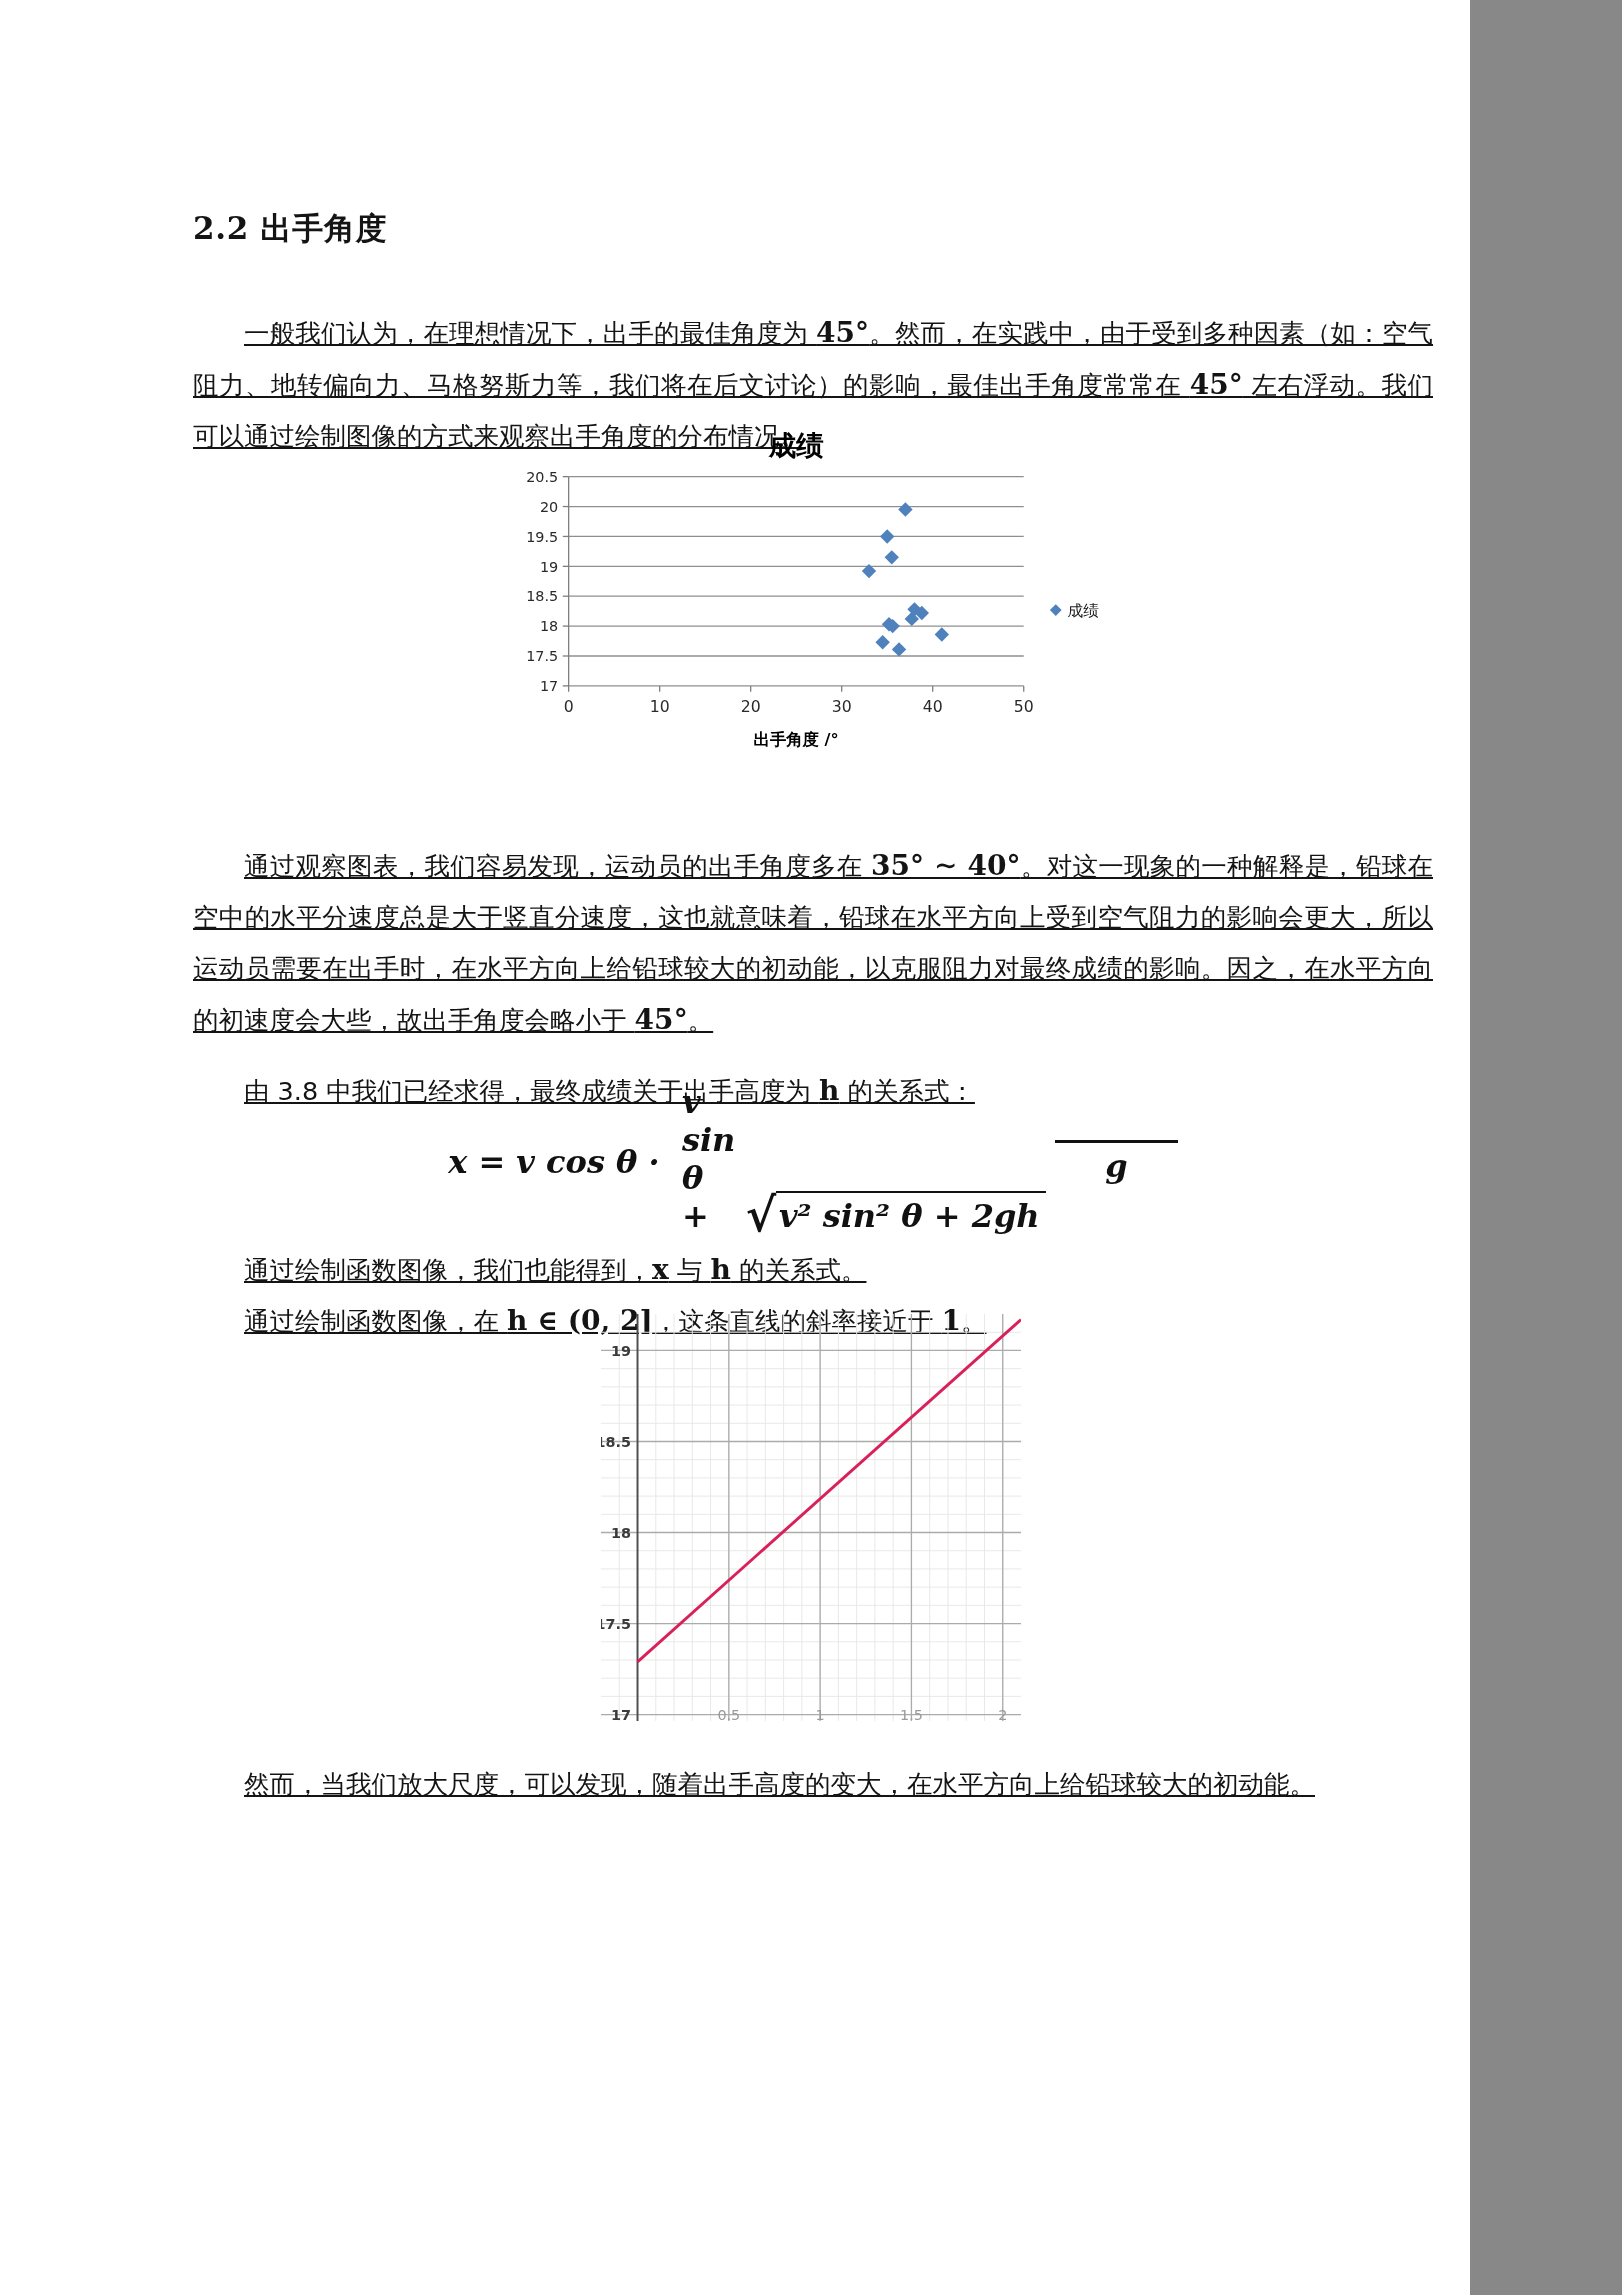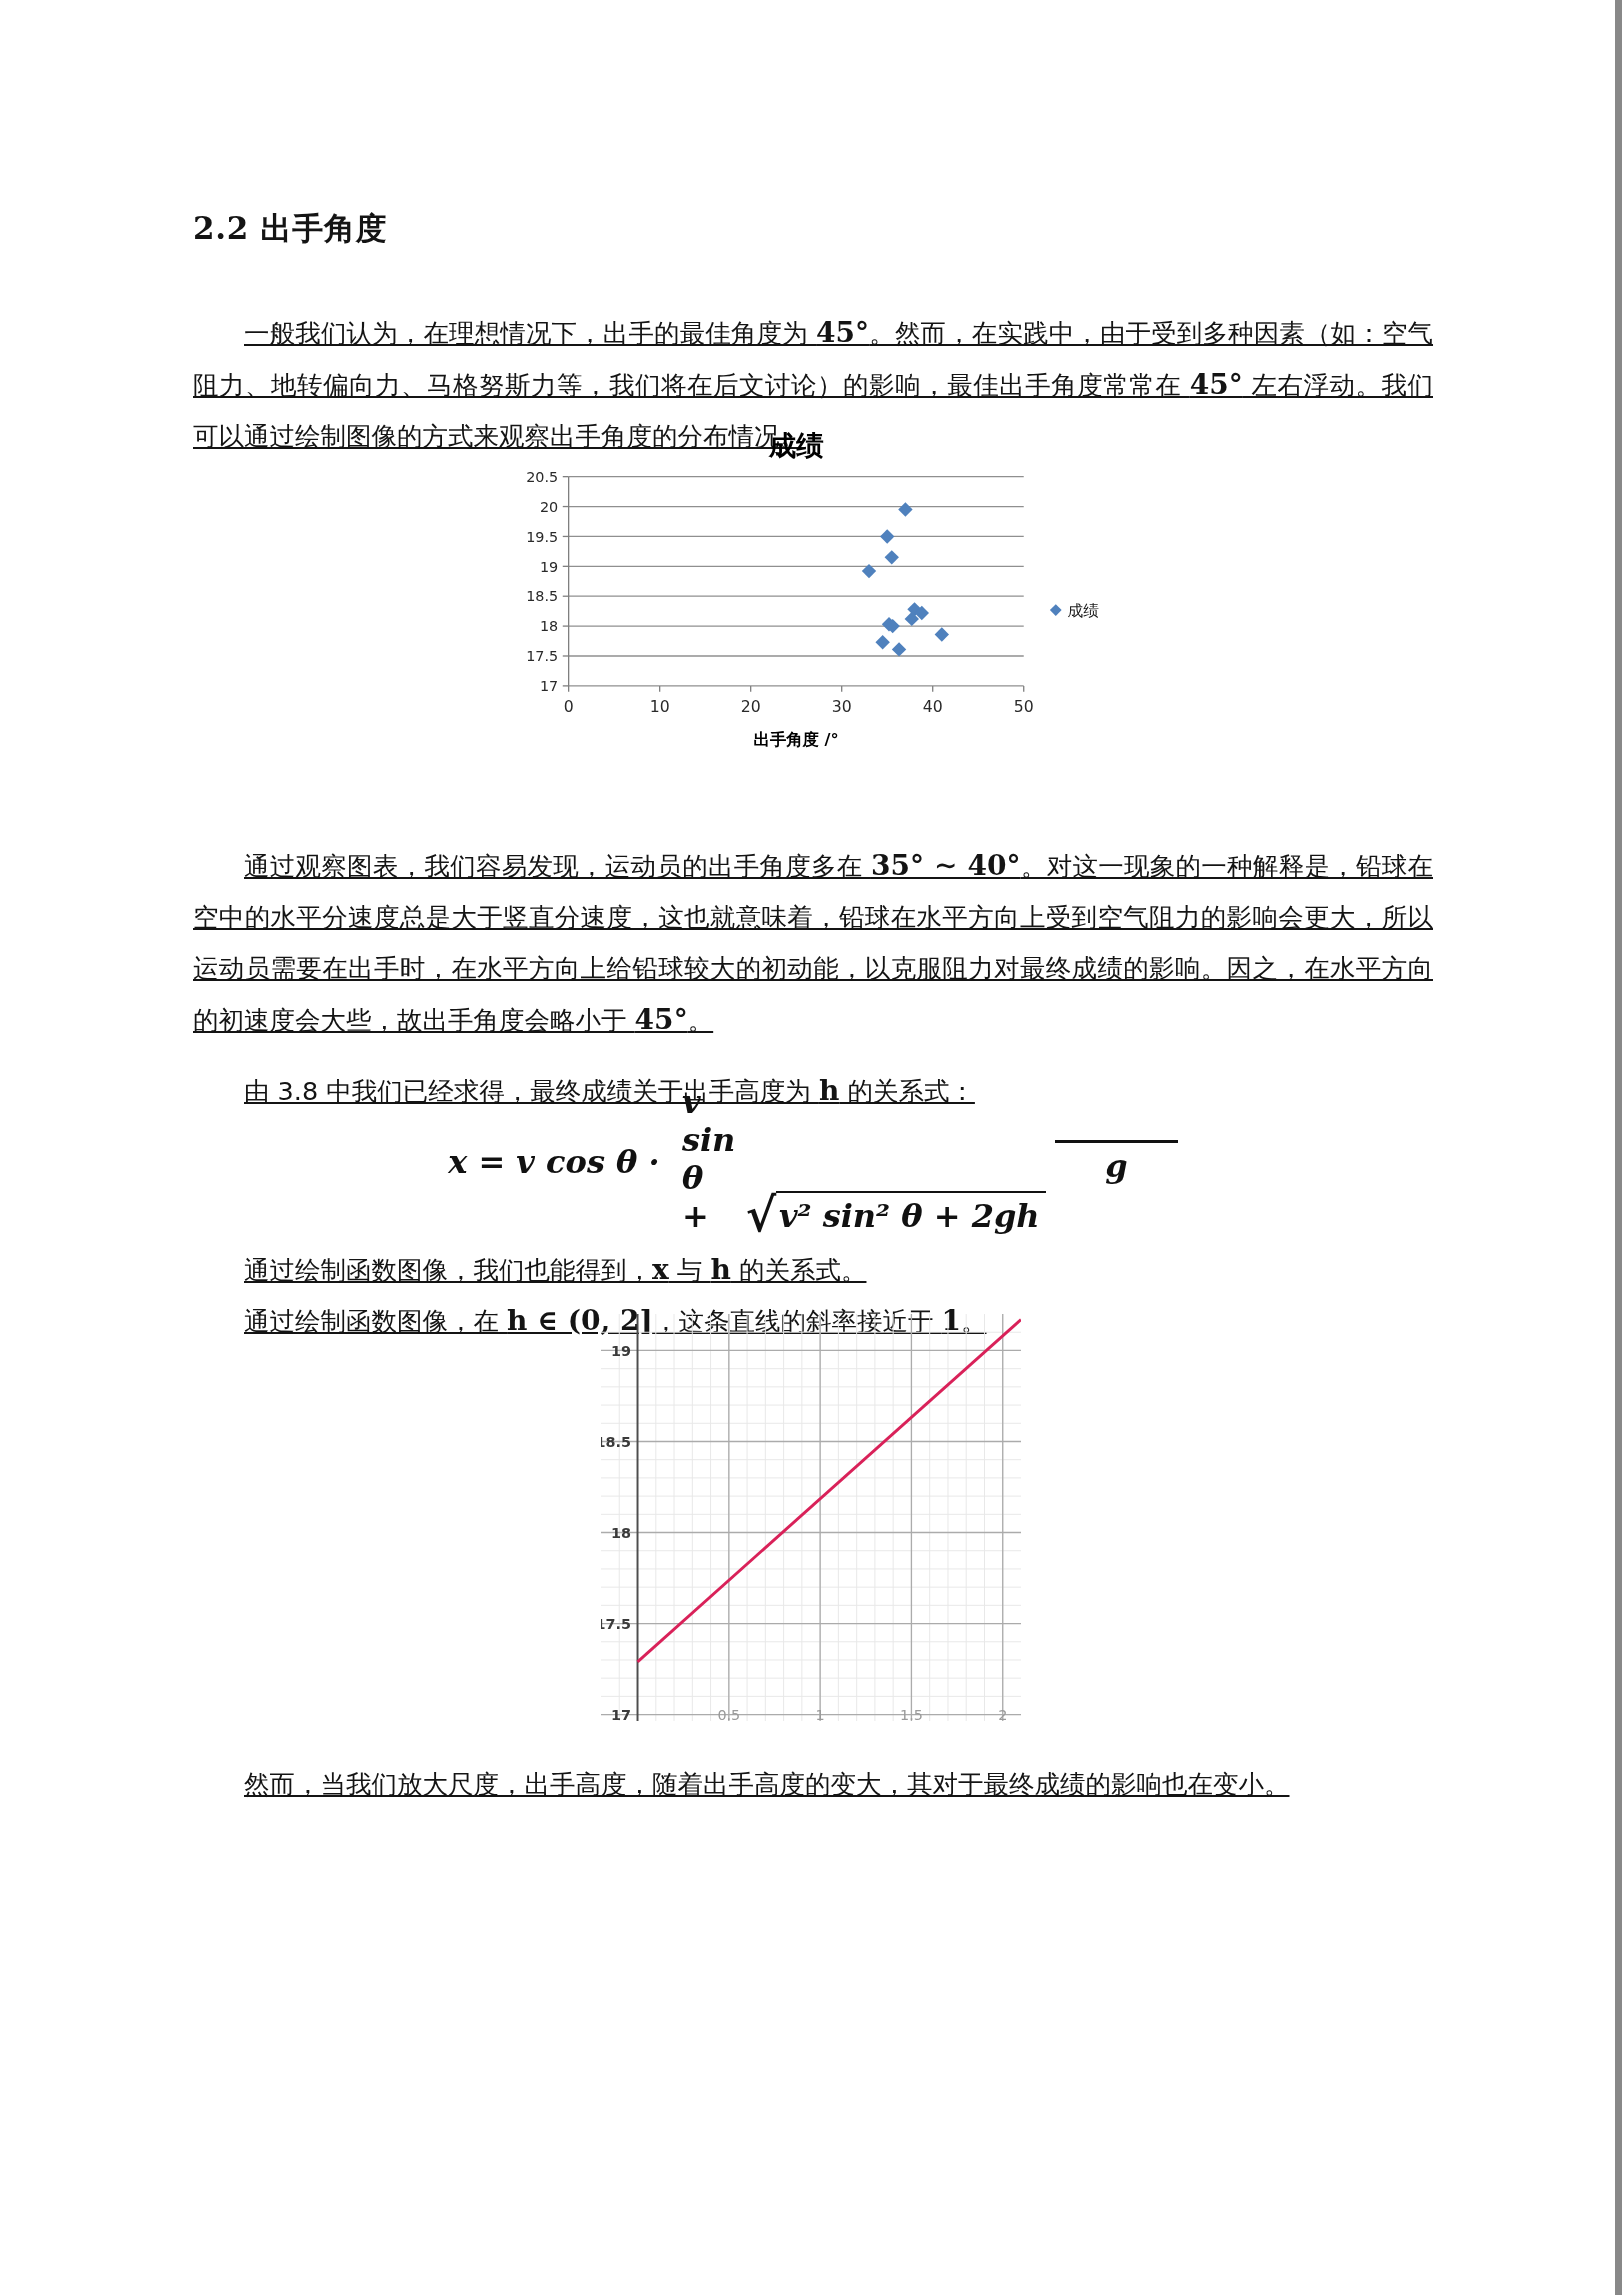--- a/index.html
+++ b/index.html
@@ -1,18 +1,18 @@
 <!DOCTYPE html>
 <html style="font-size:10.5px"><head>
 <meta charset="utf-8">
 <style>
   html,body{margin:0;padding:0;background:#888;}
   .page{
     position:relative;
-    width:1615px;height:2295px;
+    width:1470px;height:2295px;
     background:#ffffff;
     font-family:"DejaVu Sans","Liberation Sans",sans-serif;
     color:#141414;
     overflow:hidden;
   }
   .heading{
     position:absolute;left:193px;width:1243px;
     font-family:"DejaVu Serif","Liberation Serif",serif;
     font-weight:bold;font-size:31px;letter-spacing:0.7px;
   }
@@ -188,16 +188,16 @@
       <text x="45.826086956521735" y="481.1096196868008" text-anchor="end" font-size="22" font-weight="bold" fill="#3a3a3a">17.5</text>
       <text x="45.826086956521735" y="341.959731543624" text-anchor="end" font-size="22" font-weight="bold" fill="#3a3a3a">18</text>
       <text x="45.826086956521735" y="202.8098434004473" text-anchor="end" font-size="22" font-weight="bold" fill="#3a3a3a">18.5</text>
       <text x="45.826086956521735" y="63.659955257270504" text-anchor="end" font-size="22" font-weight="bold" fill="#3a3a3a">19</text>
       <text x="195.39130434782606" y="620.2595078299776" text-anchor="middle" font-size="22" fill="#9a9a9a">0.5</text>
       <text x="334.9565217391304" y="620.2595078299776" text-anchor="middle" font-size="22" fill="#9a9a9a">1</text>
       <text x="474.5217391304347" y="620.2595078299776" text-anchor="middle" font-size="22" fill="#9a9a9a">1.5</text>
       <text x="614.0869565217391" y="620.2595078299776" text-anchor="middle" font-size="22" fill="#9a9a9a">2</text>
     </svg>
 
-  <p class="para" style="top:1733px;">然而，当我们放大尺度，出手高度，随着出手高度的变大，其对于最终成绩的影响也在变小。</p>
+  <p class="para" style="top:1733px;">然而，当我们放大尺度，可以发现，随着出手高度的变大，在水平方向上给铅球较大的初动能。</p>
 
 </div>
 
 
 </body></html>

